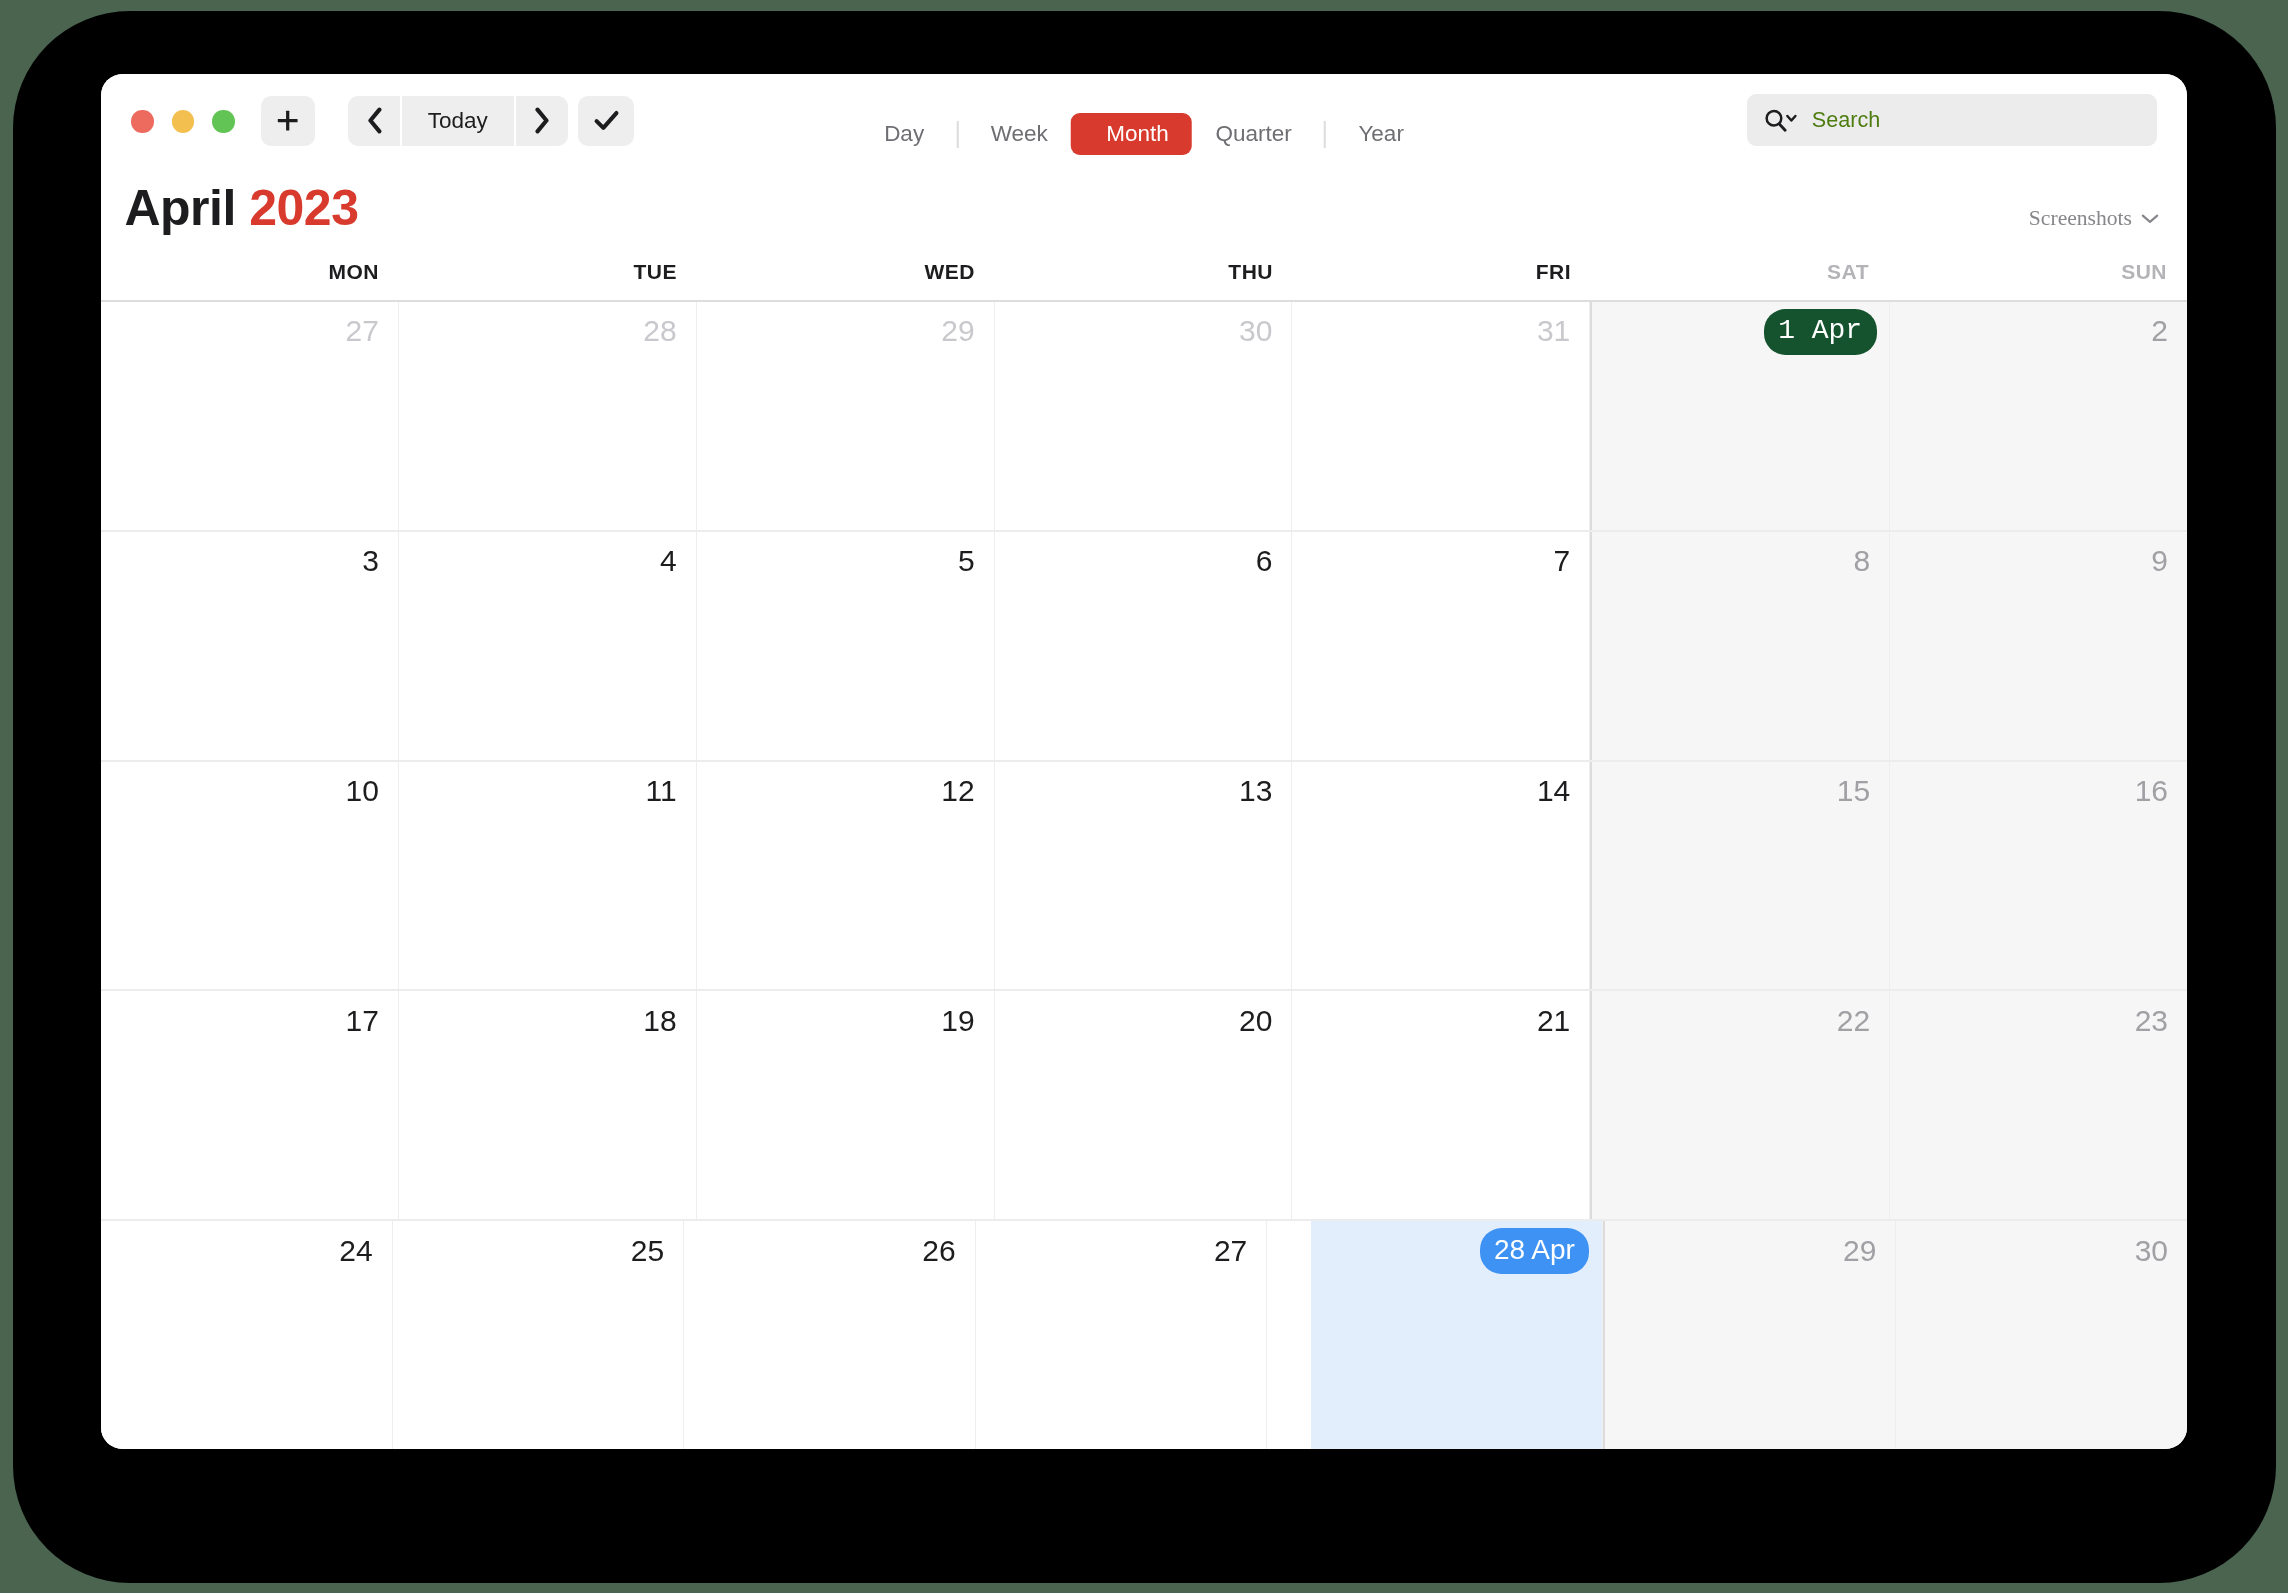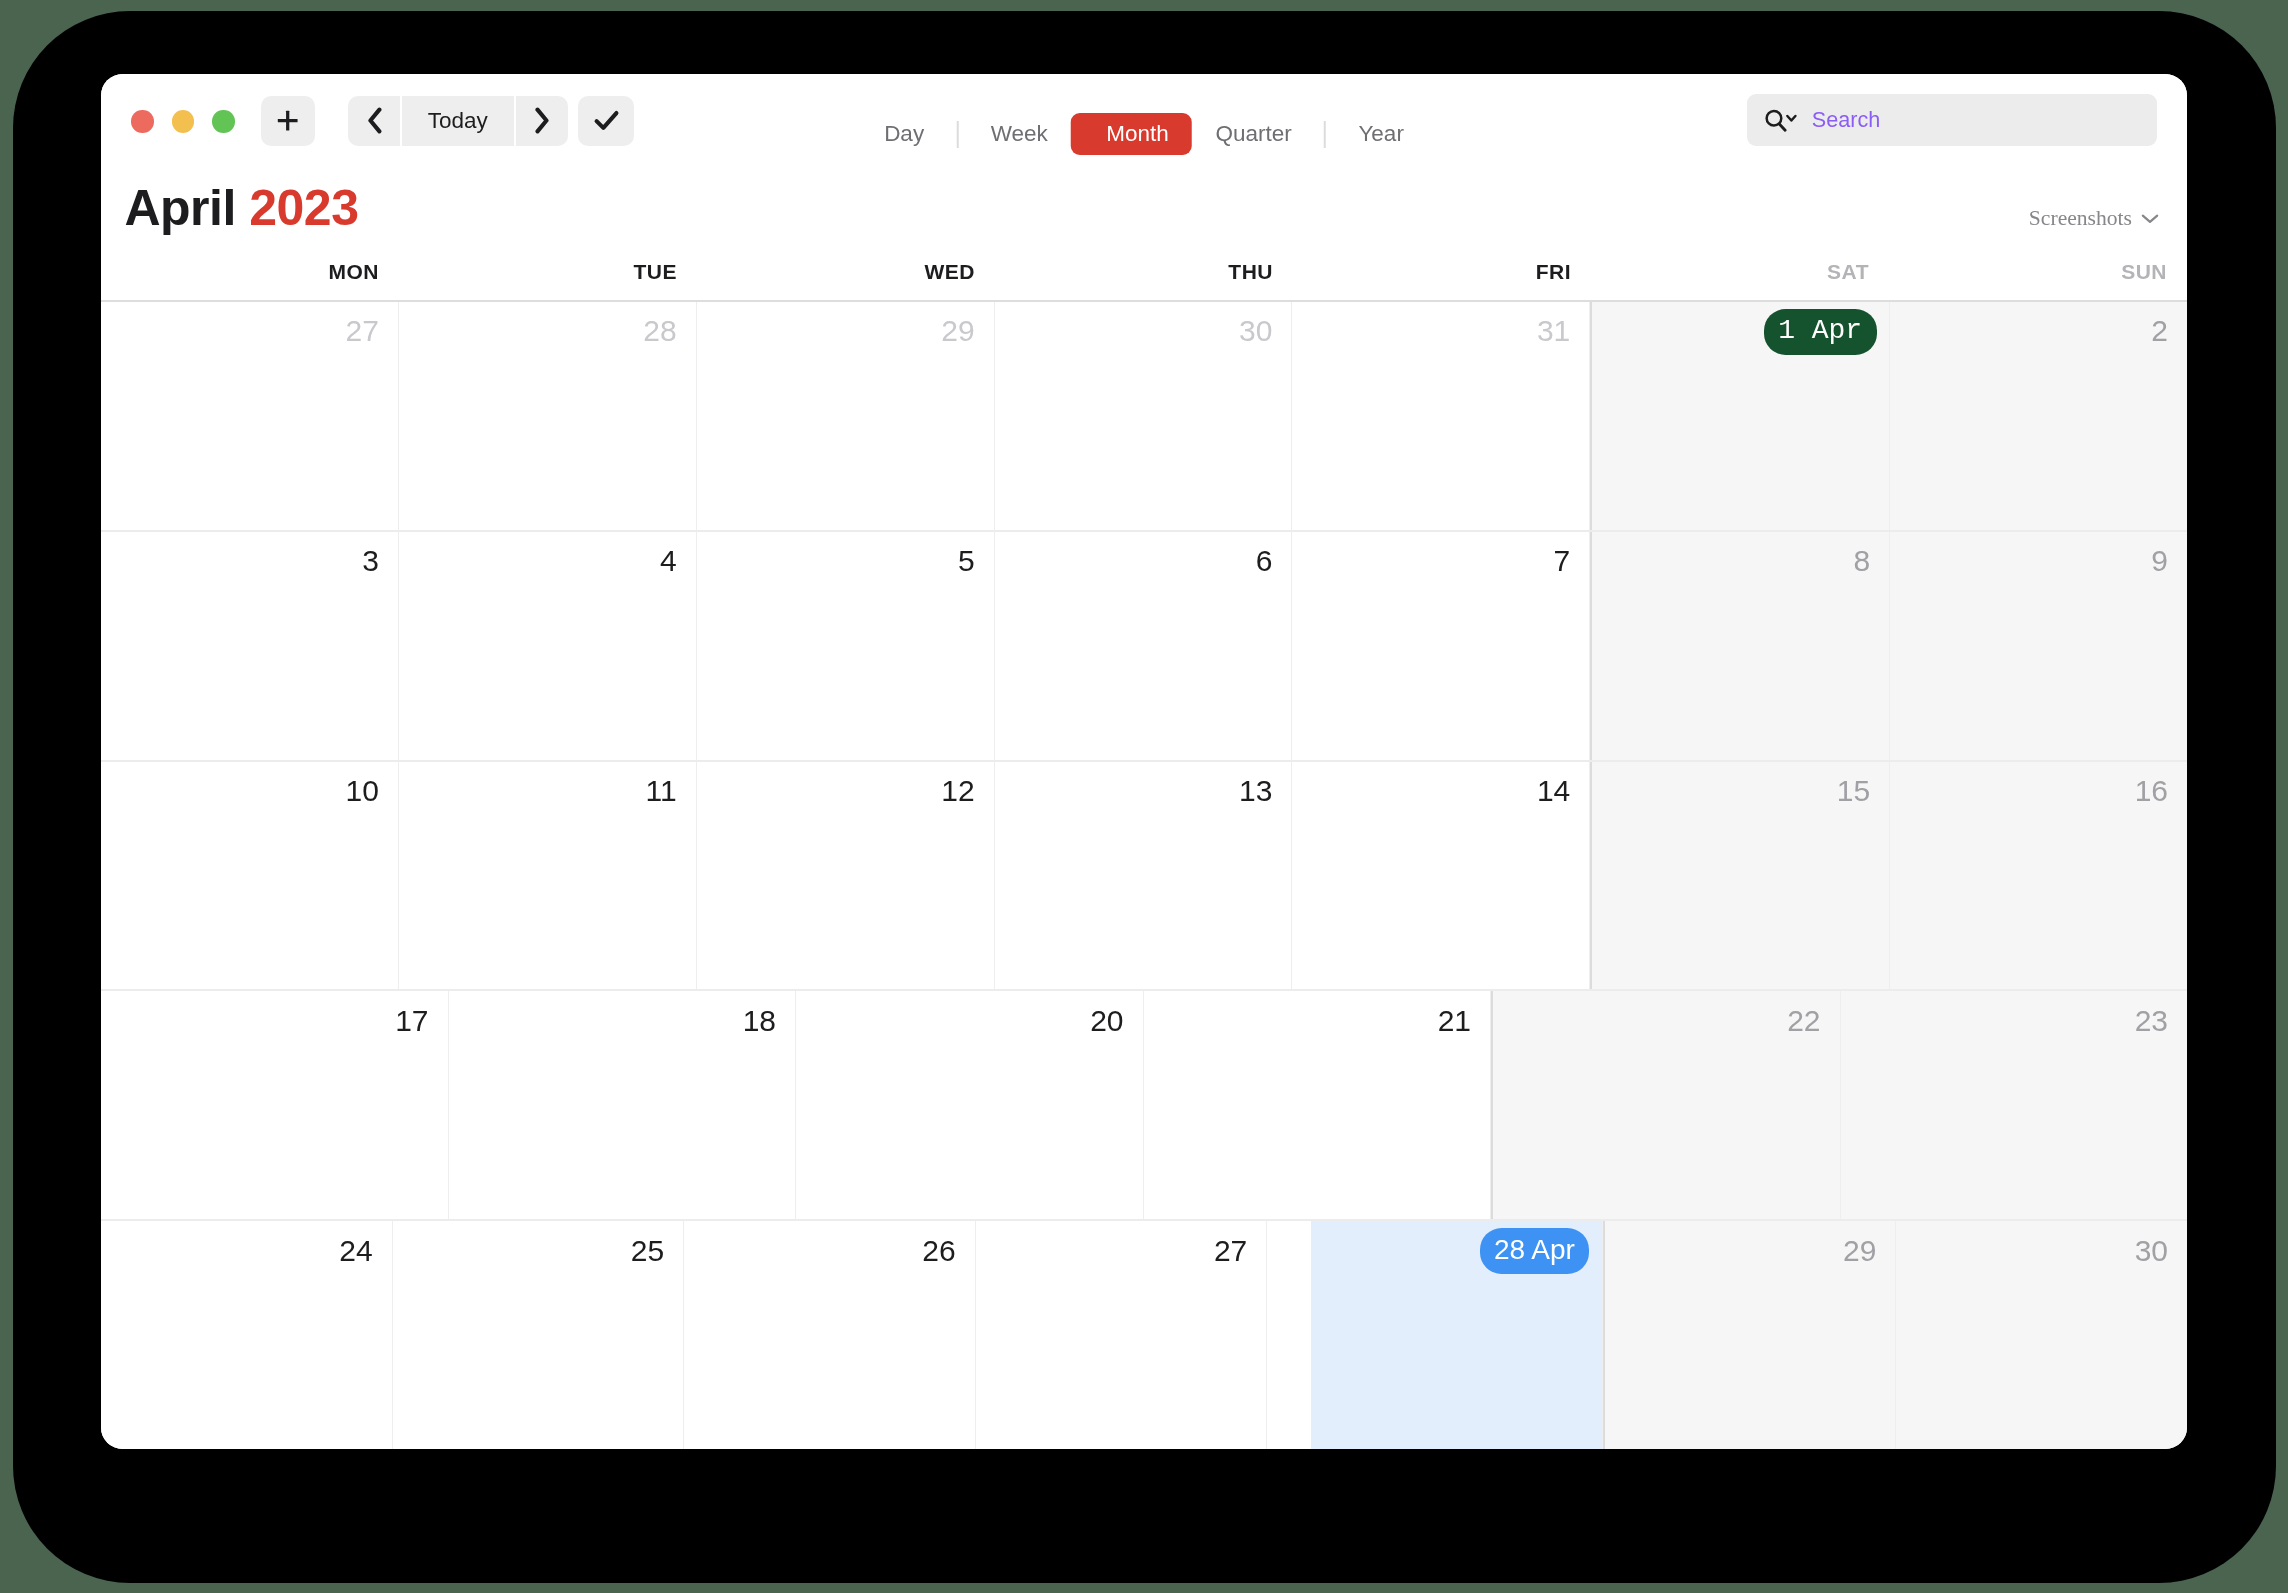--- a/index.html
+++ b/index.html
@@ -179,21 +179,21 @@
     cursor: text;
   }
   .search-icon-wrap {
     display: flex;
     align-items: center;
     flex: 0 0 auto;
     margin-right: 10.8px;
   }
   .search-text {
     font-size: 21.6px;
-    color: #8b5cf6;
+    color: #4d7c0f;
     font-family: "Liberation Sans", sans-serif;
   }
 
   
   .sheet-header {
     position: relative;
     flex: 0 0 94px;
     height: 94px;
   }
   .month-title {
@@ -454,20 +454,23 @@
         </div>
       </div>
       <div class="week-row">
         <div class="day-cell">
           <span class="day-number">17</span>
         </div>
         <div class="day-cell">
           <span class="day-number">18</span>
         </div>
         <div class="day-cell">
+          <span class="day-number">19</span>
+        </div>
+        <div class="day-cell">
           <span class="day-number">20</span>
         </div>
         <div class="day-cell">
           <span class="day-number">21</span>
         </div>
         <div class="day-cell weekend weekend-start">
           <span class="day-number weekend-num">22</span>
         </div>
         <div class="day-cell weekend">
           <span class="day-number weekend-num">23</span>

